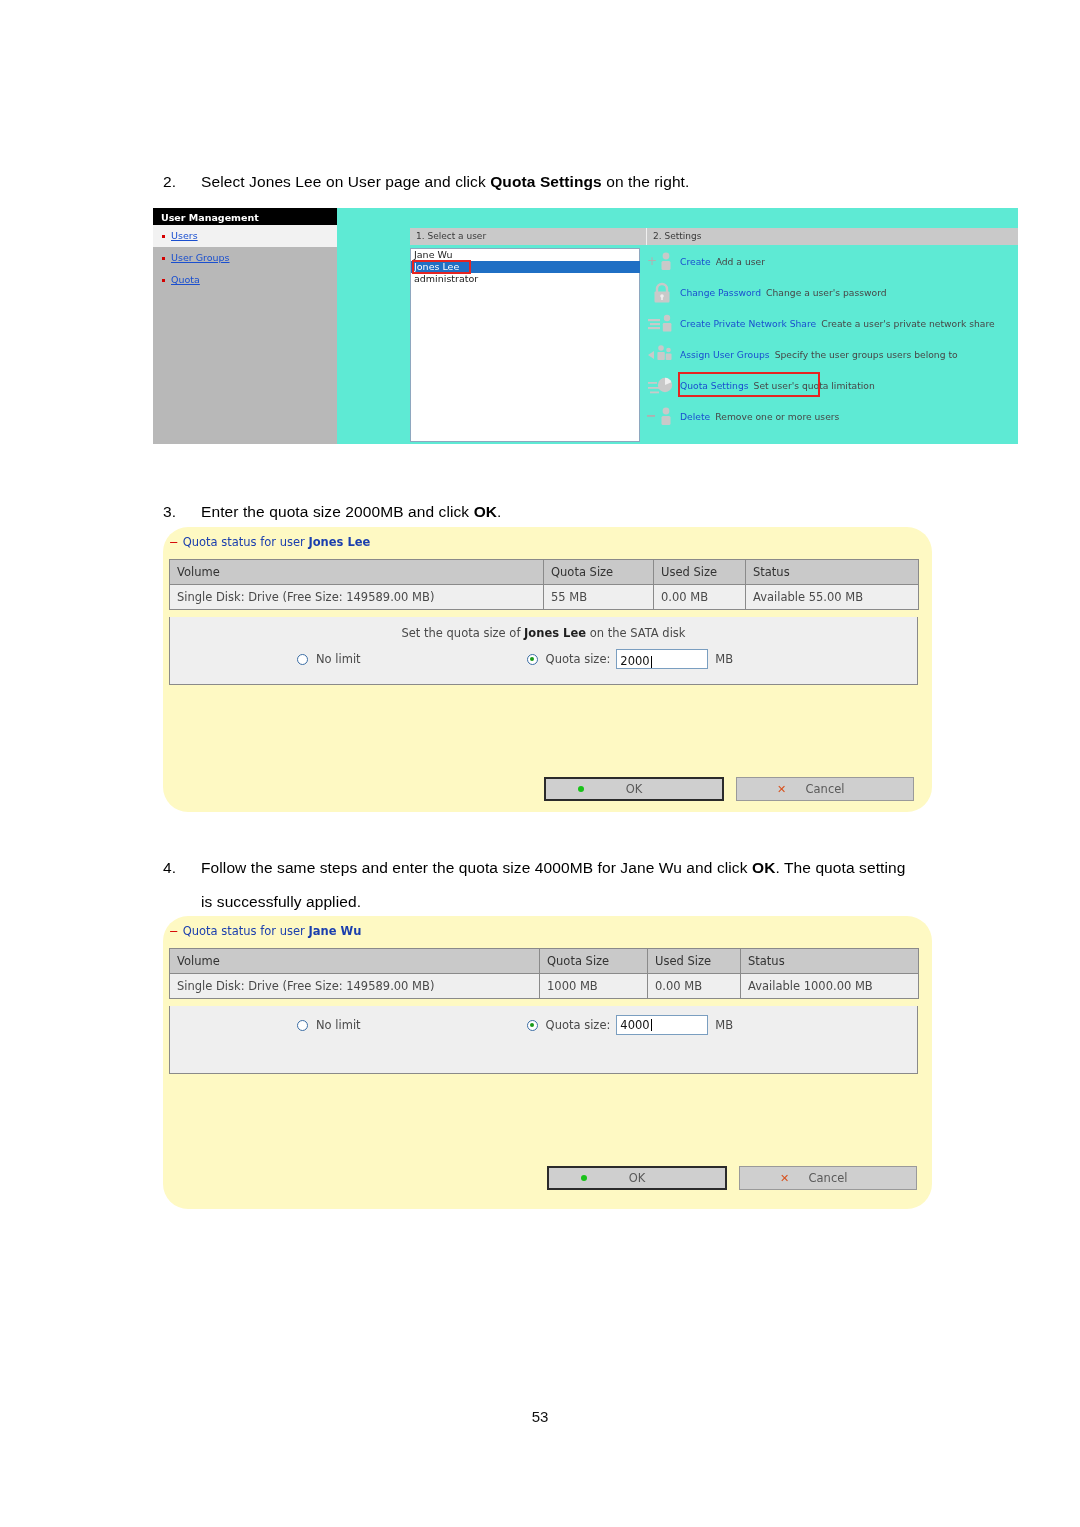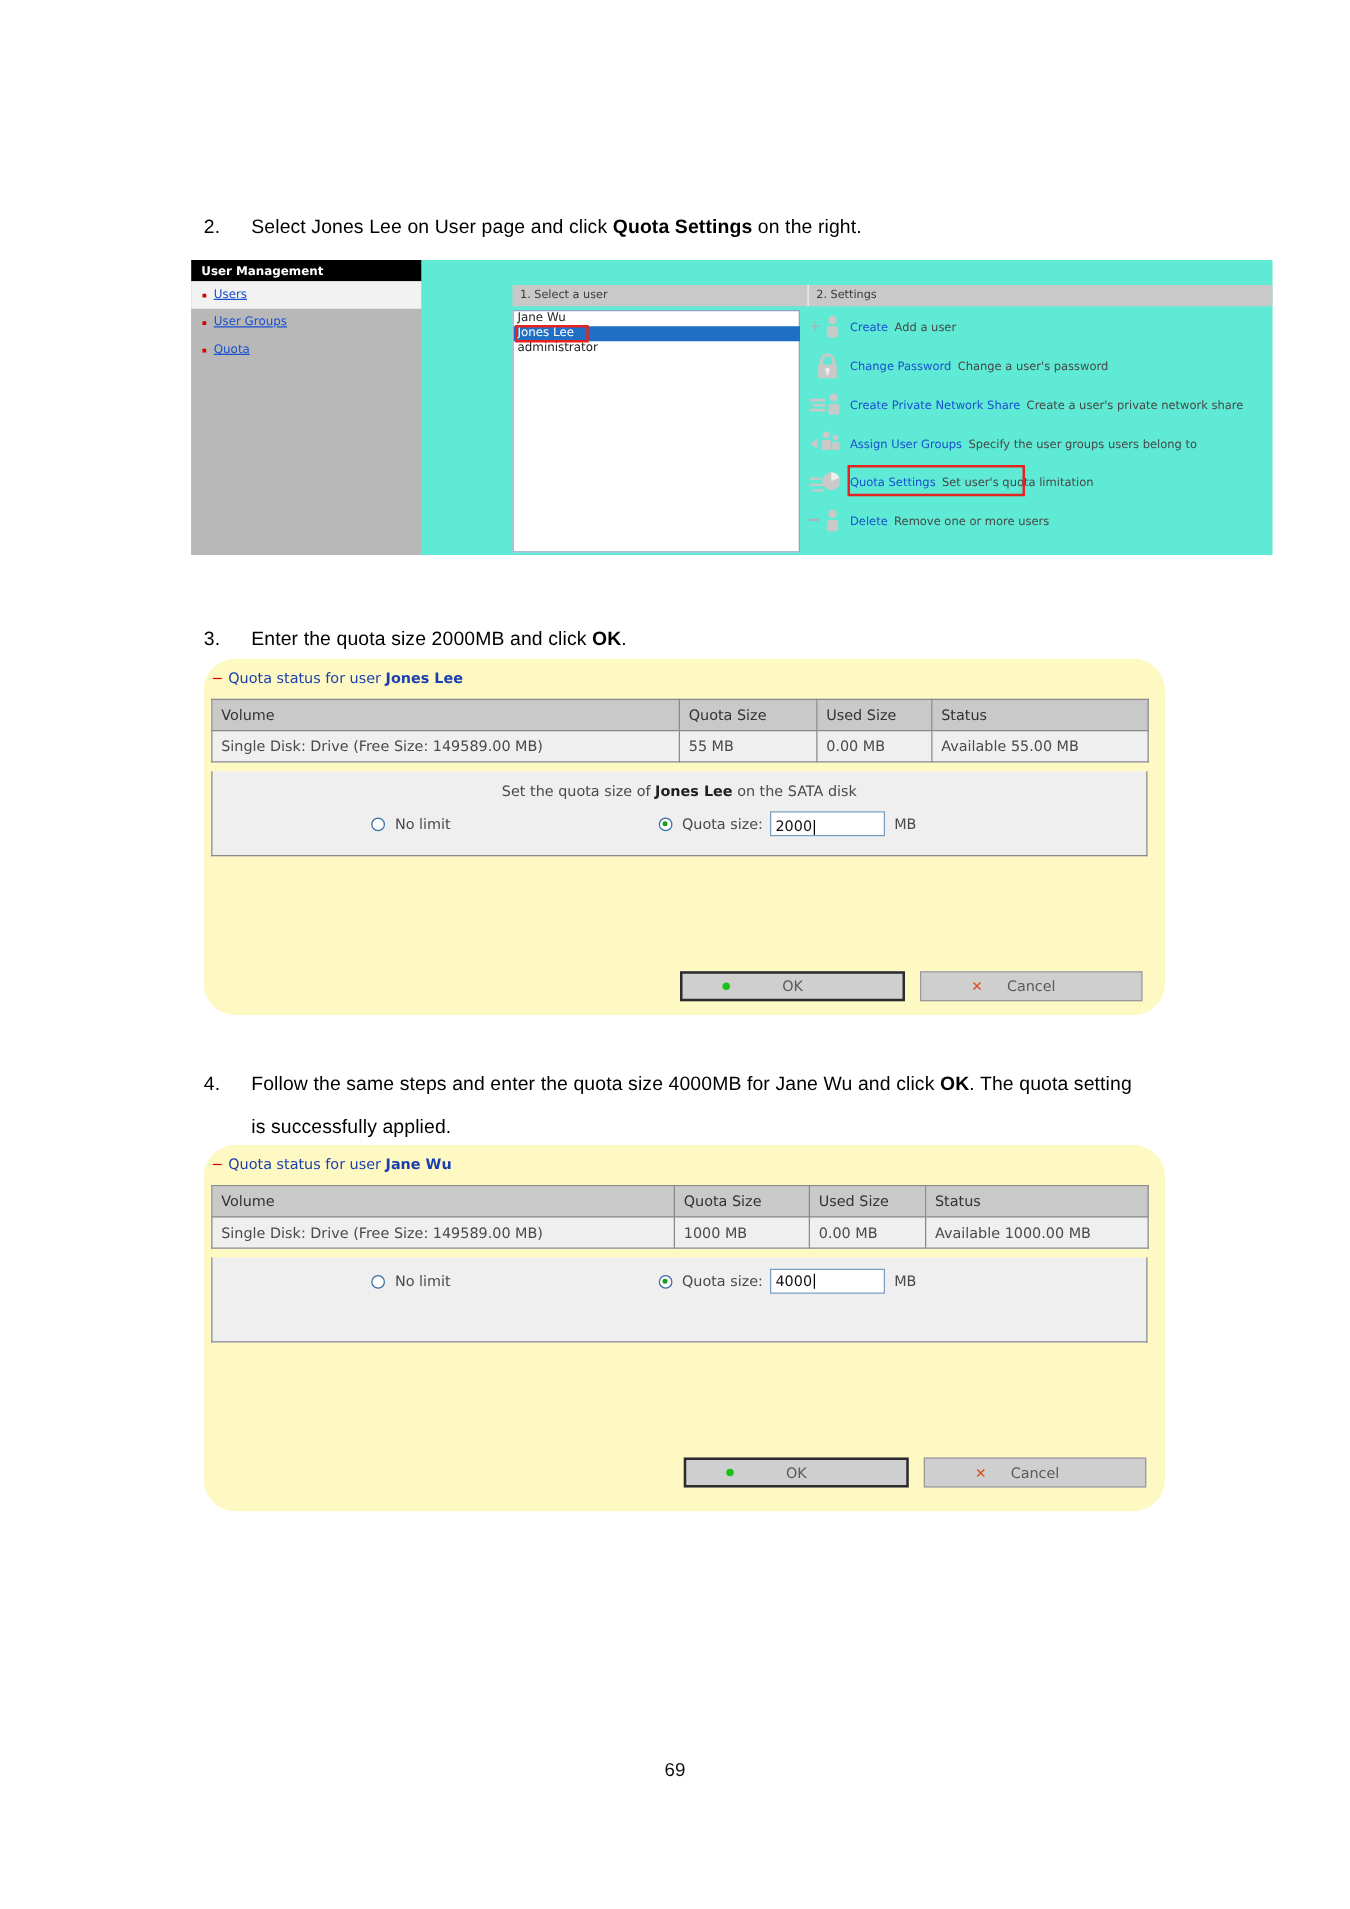--- a/index.html
+++ b/index.html
@@ -546,13 +546,13 @@
       <span class="gdot"></span>
       <span>OK</span>
     </div>
     <div class="btn" style="width:178px; margin-left:12px;">
       <span class="xmark">✕</span>
       <span>Cancel</span>
     </div>
   </div>
 </div>
 
-<div id="pagenum">69</div>
+<div id="pagenum">53</div>
 
 </body></html>

